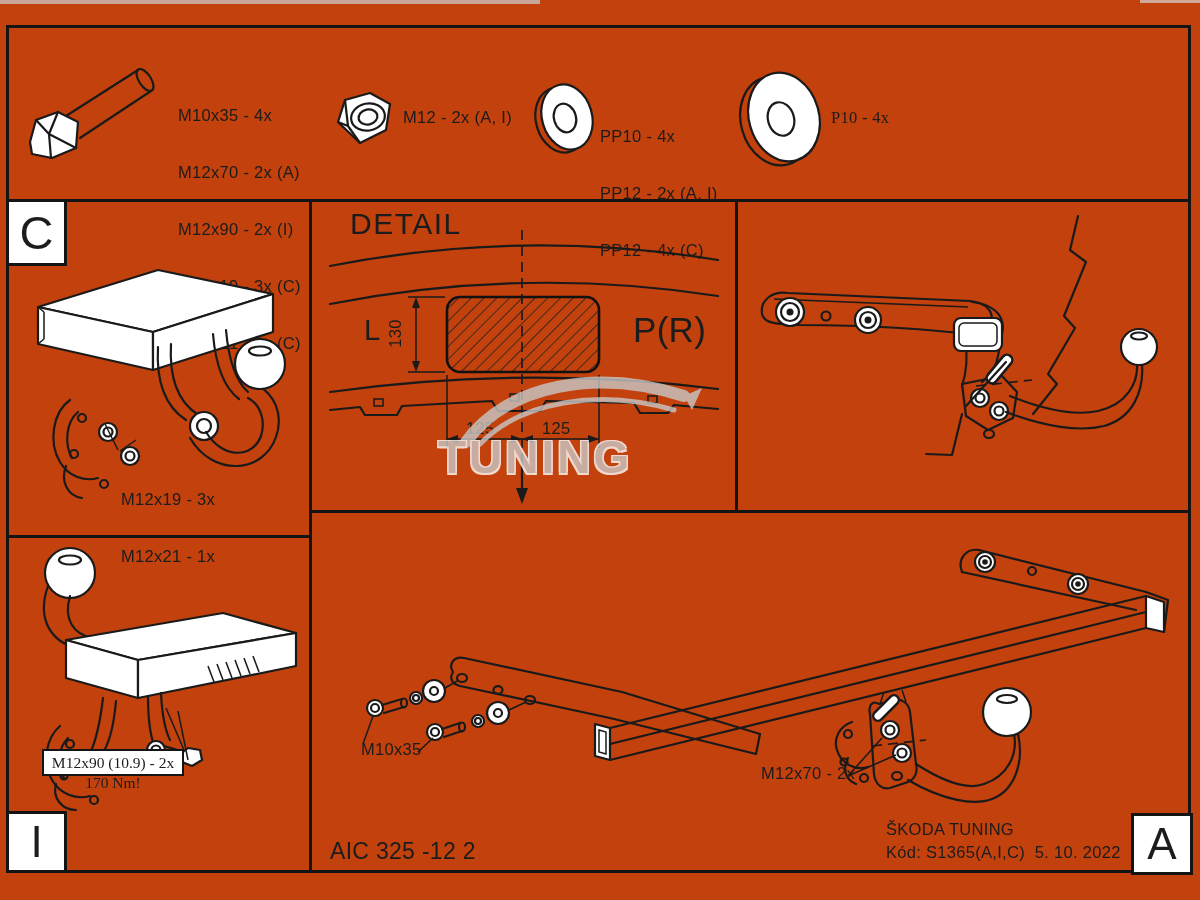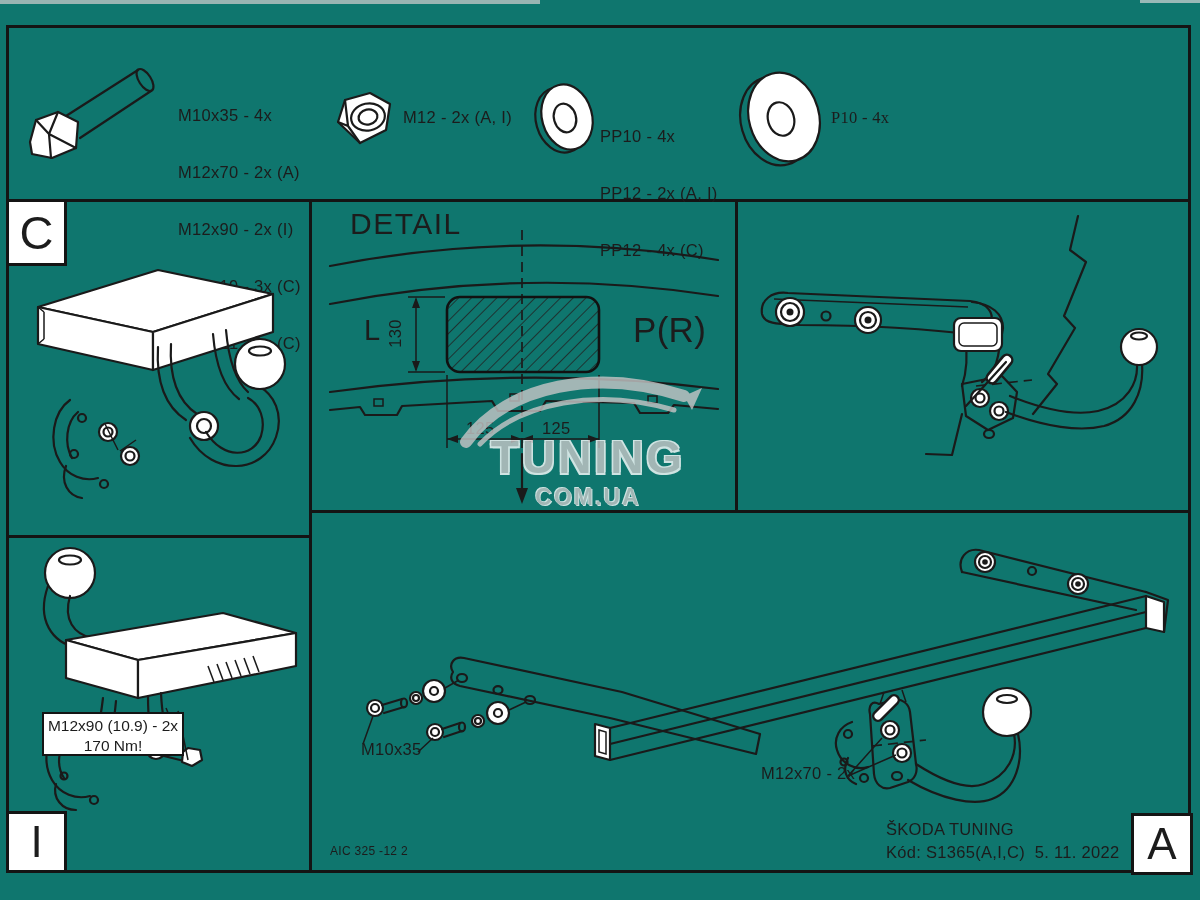--- a/index.html
+++ b/index.html
@@ -1,30 +1,30 @@
 <!DOCTYPE html>
 <html><head>
 <meta charset="utf-8">
 <style>
   html,body{margin:0;padding:0;background:#fff;}
-  #page{position:relative;width:1200px;height:900px;background:#0f766e;overflow:hidden;
+  #page{position:relative;width:1200px;height:900px;background:#c2410c;overflow:hidden;
         font-family:"Liberation Sans",sans-serif;color:#1c1c1c;}
   .abs{position:absolute;}
   .line{position:absolute;background:#141414;}
   .lbl{position:absolute;font:16.5px/19px "Liberation Sans",sans-serif;color:#1c1c1c;
        letter-spacing:.3px;white-space:pre;}
   .corner{position:absolute;background:#fff;border:3px solid #141414;box-sizing:border-box;
           display:flex;align-items:center;justify-content:center;font-weight:400;}
   svg{position:absolute;overflow:visible;}
   .s{stroke:#1a1a1a;fill:none;stroke-width:2.2;stroke-linecap:round;stroke-linejoin:round;}
   .sw{stroke:#1a1a1a;fill:#fff;stroke-width:2.2;stroke-linejoin:round;}
   .thin{stroke:#1a1a1a;fill:none;stroke-width:1.5;}
   .f{fill:#1a1a1a;stroke:none;}
   .dash{stroke:#1a1a1a;fill:none;stroke-width:1.7;stroke-dasharray:10 6;}
-  #watermark{position:absolute;left:438px;top:368px;width:300px;text-align:center;
+  #watermark{position:absolute;left:438px;top:368px;width:300px;
              opacity:.8;pointer-events:none;}
   #watermark .w1{position:relative;font-weight:bold;font-size:46px;letter-spacing:3px;
       color:#c7c7c7;text-shadow:1.5px 1.5px 0 #fff,-1.5px -1.5px 0 #fff,1.5px -1.5px 0 #fff,-1.5px 1.5px 0 #fff;}
   #watermark .w2{position:relative;font-weight:bold;font-size:23px;letter-spacing:2px;
       color:#c7c7c7;text-shadow:1px 1px 0 #fff,-1px -1px 0 #fff;}
   .torquebox{position:absolute;border:2.5px solid #141414;background:#fff;text-align:center;
       font:15.5px/20px "Liberation Sans",sans-serif;padding-top:2px;box-sizing:border-box;}
 </style>
 </head>
 <body>
@@ -111,20 +111,24 @@
     <circle class="s" cx="74" cy="166" r="4"></circle>
     <circle class="s" cx="66" cy="202" r="4"></circle>
     <circle class="s" cx="96" cy="232" r="4"></circle>
     <circle class="sw" cx="100" cy="180" r="9"></circle>
     <circle class="s" cx="100" cy="180" r="4.5"></circle>
     <circle class="sw" cx="122" cy="204" r="9"></circle>
     <circle class="s" cx="122" cy="204" r="4.5"></circle>
 
     <path class="thin" d="M 97,172 L 110,198 M 128,188 L 112,199"></path>
   </svg>
+  <div class="lbl" style="left:121px;top:452px;">
+    <div>M12x19 - 3x</div>
+    <div>M12x21 - 1x</div>
+  </div>
 
   <div class="lbl" style="left:350px;top:210px;font-size:30px;line-height:28px;letter-spacing:1.5px;">DETAIL</div>
   <svg style="left:312px;top:202px;" width="424" height="310" viewBox="0 0 424 310">
     <defs>
       <pattern id="hatch" width="9" height="9" patternUnits="userSpaceOnUse" patternTransform="rotate(45)">
         <line x1="0" y1="0" x2="0" y2="9" stroke="#222" stroke-width="1.6"></line>
       </pattern>
     </defs>
 
     <path class="s" d="M 18,64 Q 212,26 406,58"></path>
@@ -230,21 +234,21 @@
     <circle class="s" cx="56" cy="228" r="3.5"></circle>
     <circle class="s" cx="86" cy="252" r="4"></circle>
 
     <circle class="sw" cx="148" cy="202" r="9"></circle>
       <circle class="s" cx="148" cy="202" r="4.5"></circle>
     <path class="s" d="M 156,198 L 180,205 M 156,208 L 180,214"></path>
     <polygon class="sw" points="180,200 192,202 194,212 184,218 174,214 175,204"></polygon>
 
     <path class="thin" d="M 176,202 L 158,160 M 180,212 L 170,163"></path>
   </svg>
-  <div class="torquebox" style="left:42px;top:712px;width:142px;height:44px;">
+  <div class="torquebox" style="left:42px;top:749px;width:142px;height:27px;font-family:Liberation Serif, serif;">
     <div>M12x90 (10.9) - 2x</div>
     <div>170 Nm!</div>
   </div>
   <div class="corner" style="left:6px;top:811px;width:61px;height:62px;font-size:44px;">
     <span>I</span>
   </div>
 
   <svg style="left:312px;top:512px;" width="880" height="302" viewBox="0 0 880 302">
 
     <path class="s" d="M 298,216 L 834,84"></path>
@@ -318,23 +322,22 @@
   <div class="lbl" style="left:361px;top:740px;">M10x35</div>
   <div class="lbl" style="left:761px;top:764px;">M12x70 - 2x</div>
 
   <div id="watermark">
     <svg style="left:10px;top:0;" width="280" height="78" viewBox="0 0 280 78">
       <path d="M 18,74 C 60,16 150,0 236,28" stroke="#c7c7c7" stroke-width="12" fill="none" stroke-linecap="round"></path>
       <path d="M 32,76 C 72,34 150,20 226,42" stroke="#c7c7c7" stroke-width="5" fill="none" stroke-linecap="round"></path>
       <polygon points="236,28 254,20 244,42" fill="#c7c7c7"></polygon>
     </svg>
     <div class="w1" style="margin-top:62px;">TUNING</div>
-    <div class="w2">COM.UA</div>
-  </div>
-
-  <div class="lbl" style="left:330px;top:842px;font-size:12px;">AIC 325 -12 2</div>
+  </div>
+
+  <div class="lbl" style="left:330px;top:842px;font-size:23px;">AIC 325 -12 2</div>
   <div class="lbl" style="left:886px;top:820px;">ŠKODA TUNING</div>
-  <div class="lbl" style="left:886px;top:843px;">Kód: S1365(A,I,C)  5. 11. 2022</div>
+  <div class="lbl" style="left:886px;top:843px;">Kód: S1365(A,I,C)  5. 10. 2022</div>
   <div class="corner" style="left:1131px;top:813px;width:62px;height:62px;font-size:44px;">
     <span>A</span>
   </div>
 
 </div>
 
 </body></html>

